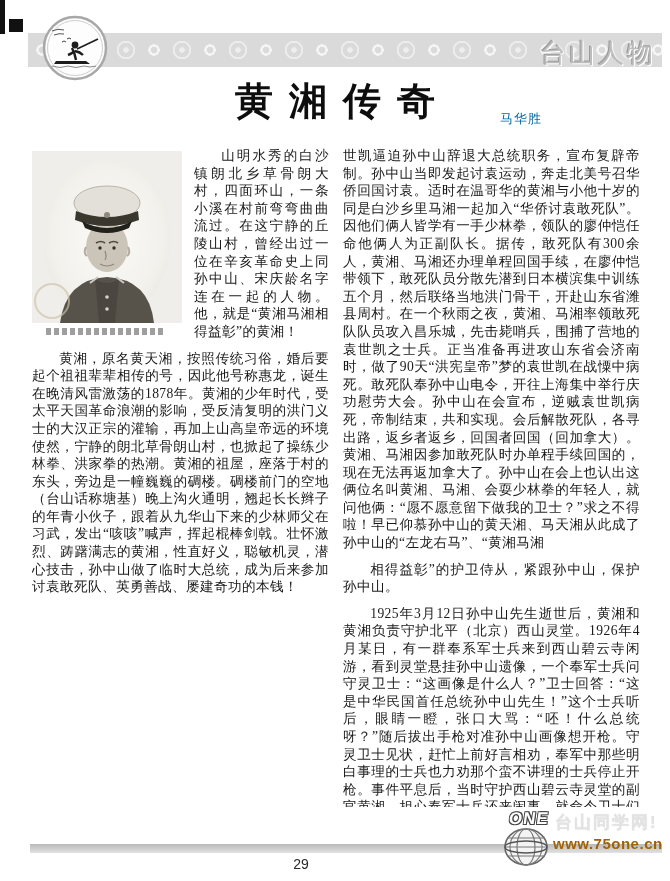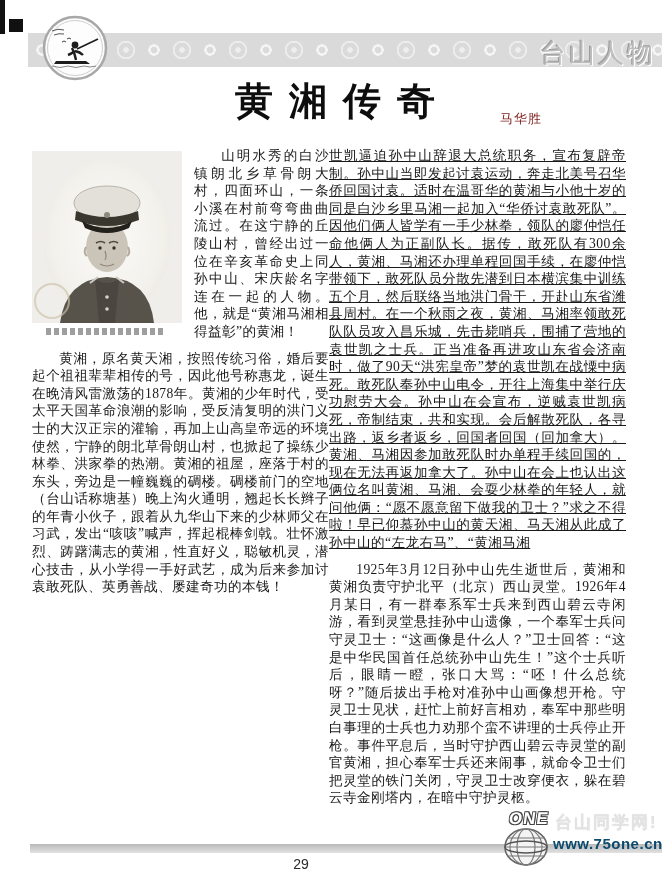--- a/index.html
+++ b/index.html
@@ -21,28 +21,28 @@
   .section-label{position:absolute;right:14px;top:36px;font-size:26px;font-weight:normal;
         letter-spacing:3px;color:#bdbdbd;
         text-shadow:1px 1px 0 #fff,-1px -1px 0 #9a9a9a,1px -1px 0 #e8e8e8;
         font-family:"Liberation Sans","DejaVu Sans",sans-serif;}
   .emblem{position:absolute;left:42px;top:15px;width:66px;height:66px;}
 
   
   .title-row{position:absolute;left:0;top:78px;width:670px;height:52px;}
   .article-title{margin:0;text-align:center;font-size:38px;font-weight:900;color:#0d0d0d;
         letter-spacing:16px;padding-left:16px;line-height:46px;}
-  .article-author{position:absolute;right:128px;bottom:2px;font-size:13px;color:#7f1d1d;letter-spacing:1px;}
+  .article-author{position:absolute;right:128px;bottom:2px;font-size:13px;color:#0369a1;letter-spacing:1px;}
 
   
-  .columns{position:absolute;left:32px;top:147px;width:608px;height:660px;display:flex;overflow:hidden;}
+  .columns{position:absolute;left:32px;top:147px;width:608px;height:660px;display:flex;gap:14px;overflow:hidden;}
   .col{width:297px;font-size:13.6px;line-height:17.6px;text-align:justify;letter-spacing:0.4px;color:#191919;}
   .col p{margin:0 0 9px 0;}
   .col p.indent{text-indent:2em;}
-  .col p.no-indent{text-indent:0;text-decoration:underline;}
+  .col p.no-indent{text-indent:0;}
 
   
   .photo-fig{float:left;width:152px;height:194px;margin:4px 10px 2px 0;position:relative;}
   .photo-frame{width:150px;height:172px;background:#f2f0ec;position:relative;overflow:hidden;}
   .photo-caption{margin-top:5px;height:7px;width:118px;margin-left:14px;opacity:.65;
         background:repeating-linear-gradient(90deg,#6b6b6b 0 5px,rgba(255,255,255,0) 5px 8px);}
 
   
   .foot-bar{position:absolute;left:30px;top:844px;width:632px;height:9px;
         background:linear-gradient(#b9b9b9,#e2e2e2);}
@@ -52,21 +52,21 @@
   
   .watermark{position:absolute;right:0;bottom:0;width:175px;height:84px;
         font-family:"Liberation Sans","DejaVu Sans",sans-serif;}
   .wm-one{position:absolute;left:14px;top:12px;font-size:17px;font-weight:bold;letter-spacing:1px;
         color:#fff;transform:skewX(-8deg);
         text-shadow:-1px -1px 0 #444,1px -1px 0 #444,-1px 1px 0 #444,1px 1px 0 #444,0 0 1px #444;}
   .wm-globe{position:absolute;left:8px;top:30px;}
   .wm-faded{position:absolute;left:60px;top:14px;font-size:17px;font-weight:bold;letter-spacing:2px;
         color:#e3e3e3;text-shadow:0 0 1px #d5d5d5;white-space:nowrap;}
   .wm-url{position:absolute;left:58px;top:38px;font-size:15px;font-weight:bold;letter-spacing:.5px;
-        color:#0c4a6e;white-space:nowrap;}
+        color:#a16207;white-space:nowrap;}
 </style>
 </head>
 <body>
 
 <div class="page">
 
   <div class="scan-mark-1"></div>
   <div class="scan-mark-2"></div>
 
   <header>
@@ -121,26 +121,27 @@
             <path d="M64 92 q5 -3 9 0 M77 92 q5 -3 9 0" stroke="#4e483e" stroke-width="1.6" fill="none"></path>
             <circle cx="68" cy="97" r="1.7" fill="#332f28"></circle>
             <circle cx="82" cy="97" r="1.7" fill="#332f28"></circle>
             <path d="M73 100 q2 6 0 9 M68 113 q7 4 14 0" stroke="#8f8878" stroke-width="1.2" fill="none"></path>
             <circle cx="20" cy="150" r="17" fill="none" stroke="#cdc2a9" stroke-width="2" opacity="0.65"></circle>
           </svg>
         </div>
         <figcaption class="photo-caption"></figcaption>
       </figure>
       <p class="indent">山明水秀的白沙镇朗北乡草骨朗大村，四面环山，一条小溪在村前弯弯曲曲流过。在这宁静的丘陵山村，曾经出过一位在辛亥革命史上同孙中山、宋庆龄名字连在一起的人物。他，就是“黄湘马湘相得益彰”的黄湘！</p>
-      <p class="indent">黄湘，原名黄天湘，按照传统习俗，婚后要起个祖祖辈辈相传的号，因此他号称惠龙，诞生在晚清风雷激荡的1878年。黄湘的少年时代，受太平天国革命浪潮的影响，受反清复明的洪门义士的大汉正宗的灌输，再加上山高皇帝远的环境使然，宁静的朗北草骨朗山村，也掀起了操练少林拳、洪家拳的热潮。黄湘的祖屋，座落于村的东头，旁边是一幢巍巍的碉楼。碉楼前门的空地（台山话称塘基）晚上沟火通明，翘起长长辫子的年青小伙子，跟着从九华山下来的少林师父在习武，发出“咳咳”喊声，挥起棍棒剑戟。壮怀激烈、踌躇满志的黄湘，性直好义，聪敏机灵，潜心技击，从小学得一手好武艺，成为后来参加讨袁敢死队、英勇善战、屡建奇功的本钱！</p>
+      <p class="indent">黄湘，原名黄天湘，按照传统习俗，婚后要起个祖祖辈辈相传的号，因此他号称惠龙，诞生在晚清风雷激荡的1878年。黄湘的少年时代，受太平天国革命浪潮的影响，受反清复明的洪门义士的大汉正宗的灌输，再加上山高皇帝远的环境使然，宁静的朗北草骨朗山村，也掀起了操练少林拳、洪家拳的热潮。黄湘的祖屋，座落于村的东头，旁边是一幢巍巍的碉楼。碉楼前门的空地（台山话称塘基）晚上沟火通明，翘起长长辫子的年青小伙子，跟着从九华山下来的少林师父在习武，发出“咳咳”喊声，挥起棍棒剑戟。壮怀激烈、踌躇满志的黄湘，性直好义，聪敏机灵，潜心技击，孙中山做了临时大总统，成为后来参加讨袁敢死队、英勇善战、屡建奇功的本钱！</p>
 
     </section>
 
     <section class="col">
       <p class="no-indent">世凯逼迫孙中山辞退大总统职务，宣布复辟帝制。孙中山当即发起讨袁运动，奔走北美号召华侨回国讨袁。适时在温哥华的黄湘与小他十岁的同是白沙乡里马湘一起加入“华侨讨袁敢死队”。因他们俩人皆学有一手少林拳，领队的廖仲恺任命他俩人为正副队长。据传，敢死队有300余人，黄湘、马湘还办理单程回国手续，在廖仲恺带领下，敢死队员分散先潜到日本横滨集中训练五个月，然后联络当地洪门骨干，开赴山东省潍县周村。在一个秋雨之夜，黄湘、马湘率领敢死队队员攻入昌乐城，先击毙哨兵，围捕了营地的袁世凯之士兵。正当准备再进攻山东省会济南时，做了90天“洪宪皇帝”梦的袁世凯在战憟中病死。敢死队奉孙中山电令，开往上海集中举行庆功慰劳大会。孙中山在会宣布，逆贼袁世凯病死，帝制结束，共和实现。会后解散死队，各寻出路，返乡者返乡，回国者回国（回加拿大）。黄湘、马湘因参加敢死队时办单程手续回国的，现在无法再返加拿大了。孙中山在会上也认出这俩位名叫黄湘、马湘、会耍少林拳的年轻人，就问他俩：“愿不愿意留下做我的卫士？”求之不得啦！早已仰慕孙中山的黄天湘、马天湘从此成了孙中山的“左龙右马”、“黄湘马湘</p>
+      <p class="indent">相得益彰”的护卫侍从，紧跟孙中山，保护孙中山。</p>
       <p class="indent">1925年3月12日孙中山先生逝世后，黄湘和黄湘负责守护北平（北京）西山灵堂。1926年4月某日，有一群奉系军士兵来到西山碧云寺闲游，看到灵堂悬挂孙中山遗像，一个奉军士兵问守灵卫士：“这画像是什么人？”卫士回答：“这是中华民国首任总统孙中山先生！”这个士兵听后，眼睛一瞪，张口大骂：“呸！什么总统呀？”随后拔出手枪对准孙中山画像想开枪。守灵卫士见状，赶忙上前好言相劝，奉军中那些明白事理的士兵也力劝那个蛮不讲理的士兵停止开枪。事件平息后，当时守护西山碧云寺灵堂的副官黄湘，担心奉军士兵还来闹事，就命令卫士们把灵堂的铁门关闭，守灵卫士改穿便衣，躲在碧云寺金刚塔内，在暗中守护灵柩。</p>
     </section>
 
   </main>
 
   <footer>
     <div class="foot-bar"></div>
     <div class="page-number">29</div>
 
     <div class="watermark">

